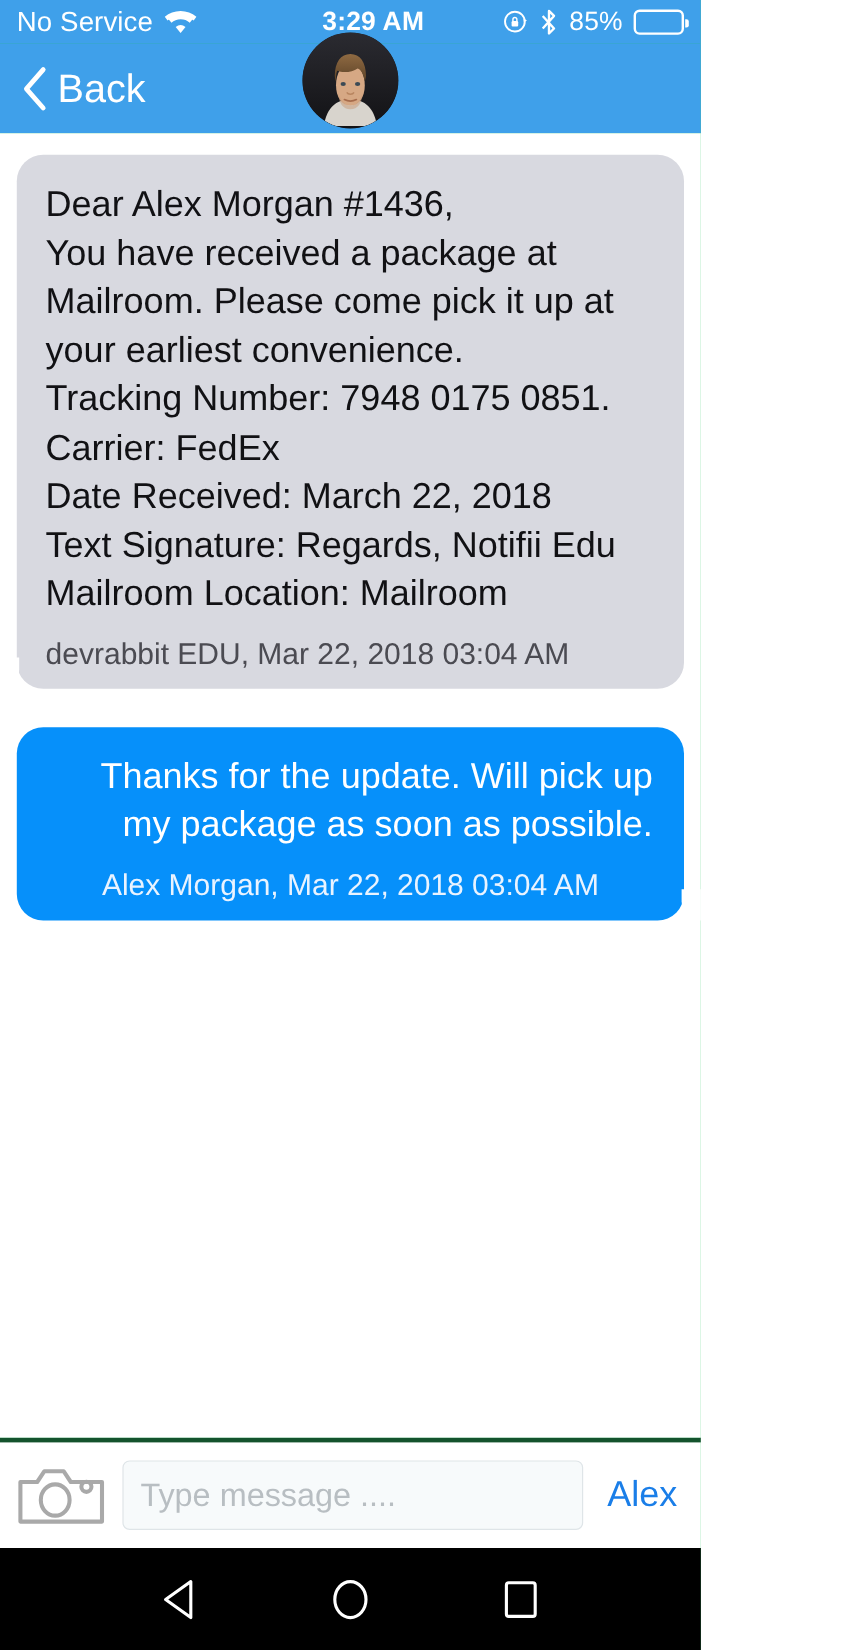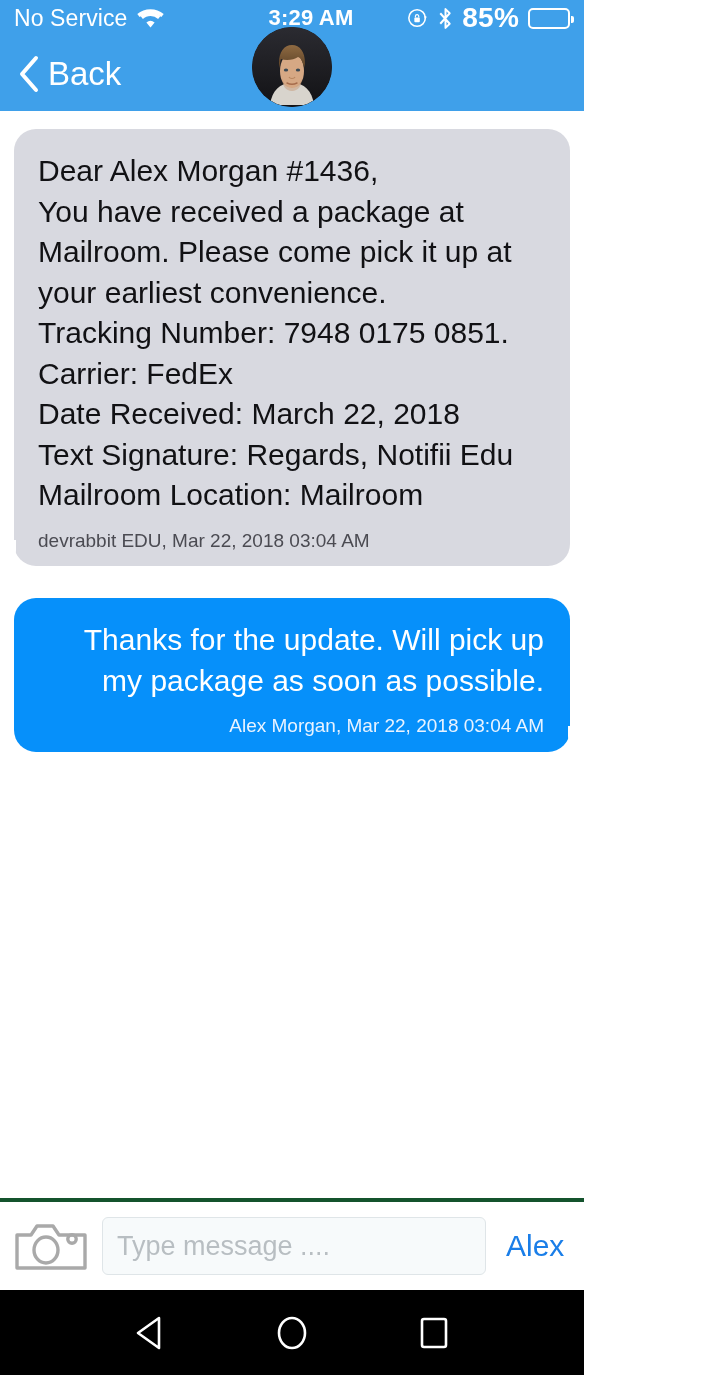--- a/index.html
+++ b/index.html
@@ -55,23 +55,22 @@
   }
   .status-right {
     margin-left: auto;
     display: flex;
     align-items: center;
     gap: 9px;
     position: relative;
     z-index: 2;
   }
   .status-pct {
-    font-size: 28px;
+    font-size: 22px;
     letter-spacing: 0.2px;
-    font-weight: bold;
   }
   .icon-svg { display: block; }
 
   
   .battery {
     width: 42px; height: 21px;
     border: 2px solid #ffffff;
     border-radius: 5px;
     position: relative;
     padding: 2px;
@@ -154,25 +153,25 @@
   }
   .bubble.out {
     background: #0690FA;
     color: #ffffff;
     text-align: right;
     padding: 22px 26px 14px 26px;
   }
   .bubble-body { white-space: pre-line; }
   .bubble-meta {
     margin-top: 14px;
-    font-size: 19px;
+    font-size: 25px;
     line-height: 1.2;
   }
   .bubble.in .bubble-meta  { color: #4b4b52; }
-  .bubble.out .bubble-meta { color: #e9f3ff; }
+  .bubble.out .bubble-meta { color: #e9f3ff; text-align: center; }
 
   
   .bubble.in::after {
     content: "";
     position: absolute;
     left: -11px; bottom: 0;
     width: 30px; height: 26px;
     background: #D8D9E0;
     border-bottom-right-radius: 20px 18px;
     z-index: -1;

